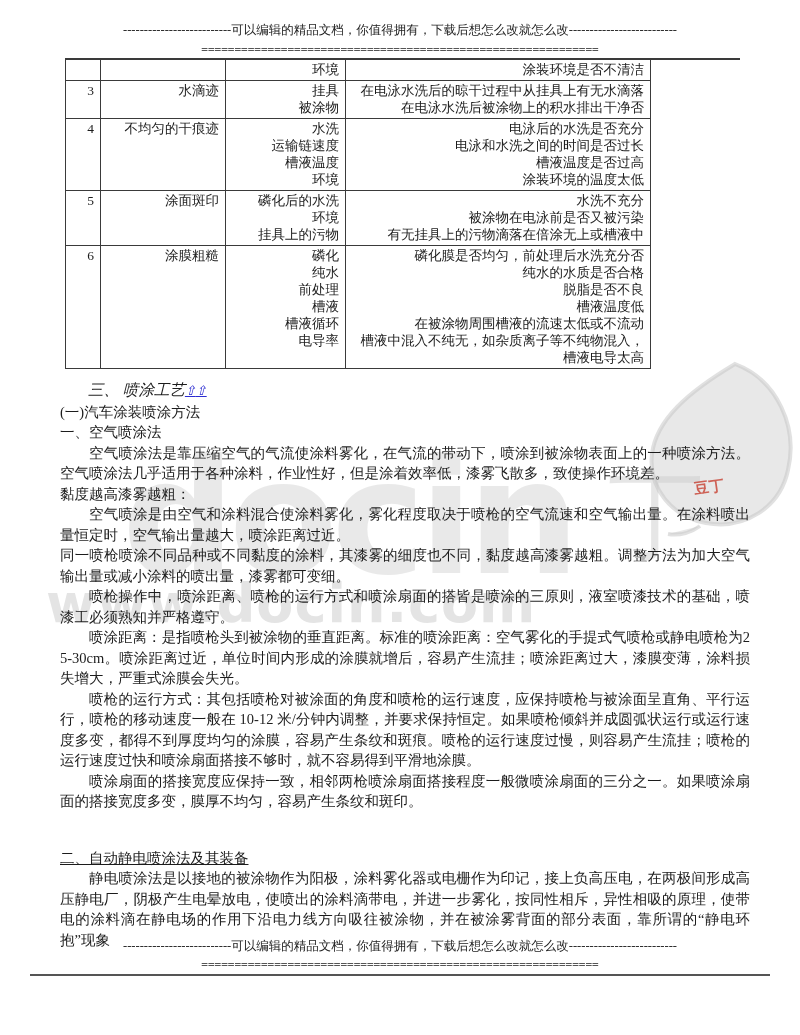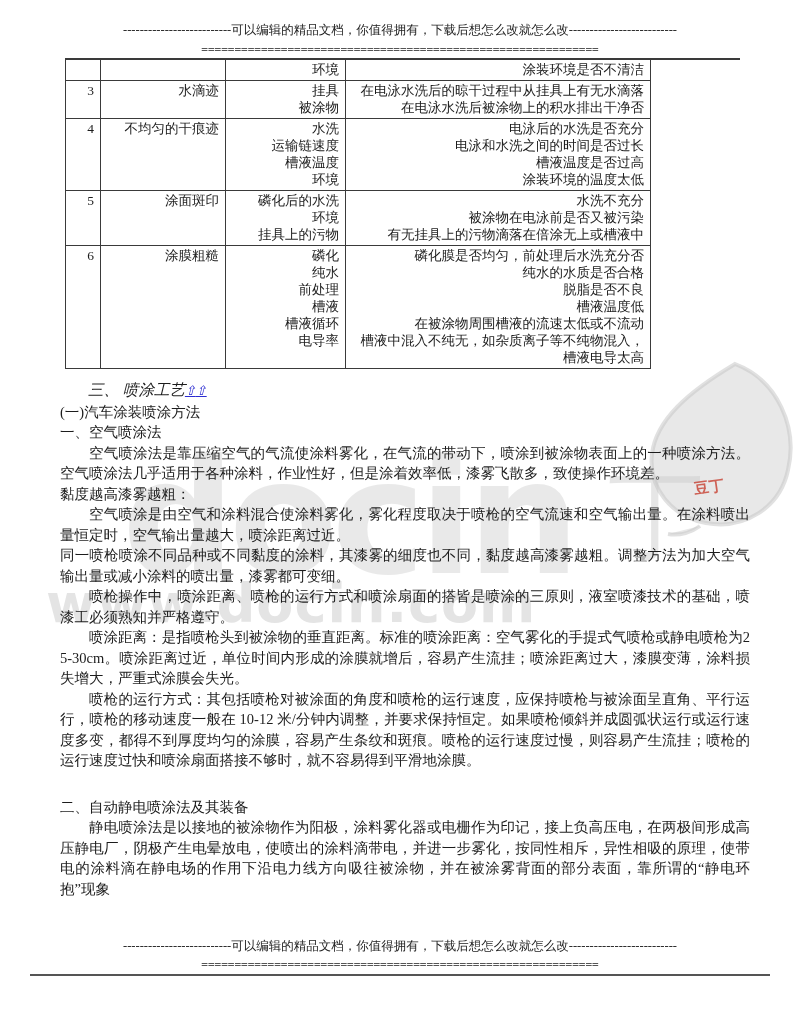--- a/index.html
+++ b/index.html
@@ -64,21 +64,21 @@
   
   .doc-body {
     position: absolute; top: 380px; left: 60px; width: 690px;
     font-size: 14.5px; line-height: 20.5px;
     text-align: justify; word-break: break-all;
   }
   .h-main { font-style: italic; margin-left: 28px; font-size: 15.5px; }
   .anchor-link { color: #2b2bd0; text-decoration: underline; font-size: 13px; cursor: pointer; }
   .p-indent { text-indent: 2em; }
   .p-flush  { text-indent: 0; }
-  .h-sub2 { margin-top: 26px; }
+  .h-sub2 { margin-top: 36px; text-decoration: underline; }
   
   .ftr-text {
     position: absolute; top: 938px; left: 0; right: 0;
     text-align: center; font-size: 12.5px; color: #222;
   }
   .ftr-eq { top: 958px; }
   .ftr-rule {
     position: absolute; top: 974px; left: 30px; width: 740px; height: 1.5px;
     background: #555;
   }
@@ -177,20 +177,21 @@
       </div>
       <div class="p-flush">(一)汽车涂装喷涂方法</div>
       <div class="p-flush">一、空气喷涂法</div>
       <div class="p-indent">空气喷涂法是靠压缩空气的气流使涂料雾化，在气流的带动下，喷涂到被涂物表面上的一种喷涂方法。空气喷涂法几乎适用于各种涂料，作业性好，但是涂着效率低，漆雾飞散多，致使操作环境差。</div>
       <div class="p-flush">黏度越高漆雾越粗：</div>
       <div class="p-indent">空气喷涂是由空气和涂料混合使涂料雾化，雾化程度取决于喷枪的空气流速和空气输出量。在涂料喷出量恒定时，空气输出量越大，喷涂距离过近。</div>
       <div class="p-flush">同一喷枪喷涂不同品种或不同黏度的涂料，其漆雾的细度也不同，黏度越高漆雾越粗。调整方法为加大空气输出量或减小涂料的喷出量，漆雾都可变细。</div>
       <div class="p-indent">喷枪操作中，喷涂距离、喷枪的运行方式和喷涂扇面的搭皆是喷涂的三原则，液室喷漆技术的基础，喷漆工必须熟知并严格遵守。</div>
       <div class="p-indent">喷涂距离：是指喷枪头到被涂物的垂直距离。标准的喷涂距离：空气雾化的手提式气喷枪或静电喷枪为25-30cm。喷涂距离过近，单位时间内形成的涂膜就增后，容易产生流挂；喷涂距离过大，漆膜变薄，涂料损失增大，严重式涂膜会失光。</div>
       <div class="p-indent">喷枪的运行方式：其包括喷枪对被涂面的角度和喷枪的运行速度，应保持喷枪与被涂面呈直角、平行运行，喷枪的移动速度一般在 10-12 米/分钟内调整，并要求保持恒定。如果喷枪倾斜并成圆弧状运行或运行速度多变，都得不到厚度均匀的涂膜，容易产生条纹和斑痕。喷枪的运行速度过慢，则容易产生流挂；喷枪的运行速度过快和喷涂扇面搭接不够时，就不容易得到平滑地涂膜。</div>
+      <div class="p-indent">喷涂扇面的搭接宽度应保持一致，相邻两枪喷涂扇面搭接程度一般微喷涂扇面的三分之一。如果喷涂扇面的搭接宽度多变，膜厚不均匀，容易产生条纹和斑印。</div>
       <div class="p-flush h-sub2">二、自动静电喷涂法及其装备</div>
       <div class="p-indent">静电喷涂法是以接地的被涂物作为阳极，涂料雾化器或电栅作为印记，接上负高压电，在两极间形成高压静电厂，阴极产生电晕放电，使喷出的涂料滴带电，并进一步雾化，按同性相斥，异性相吸的原理，使带电的涂料滴在静电场的作用下沿电力线方向吸往被涂物，并在被涂雾背面的部分表面，靠所谓的“静电环抱”现象</div>
     </div>
 
     <div class="ftr-text">--------------------------可以编辑的精品文档，你值得拥有，下载后想怎么改就怎么改--------------------------</div>
     <div class="ftr-eq">============================================================</div>
     <div class="ftr-rule"></div>
 
   </div>
 </div>

